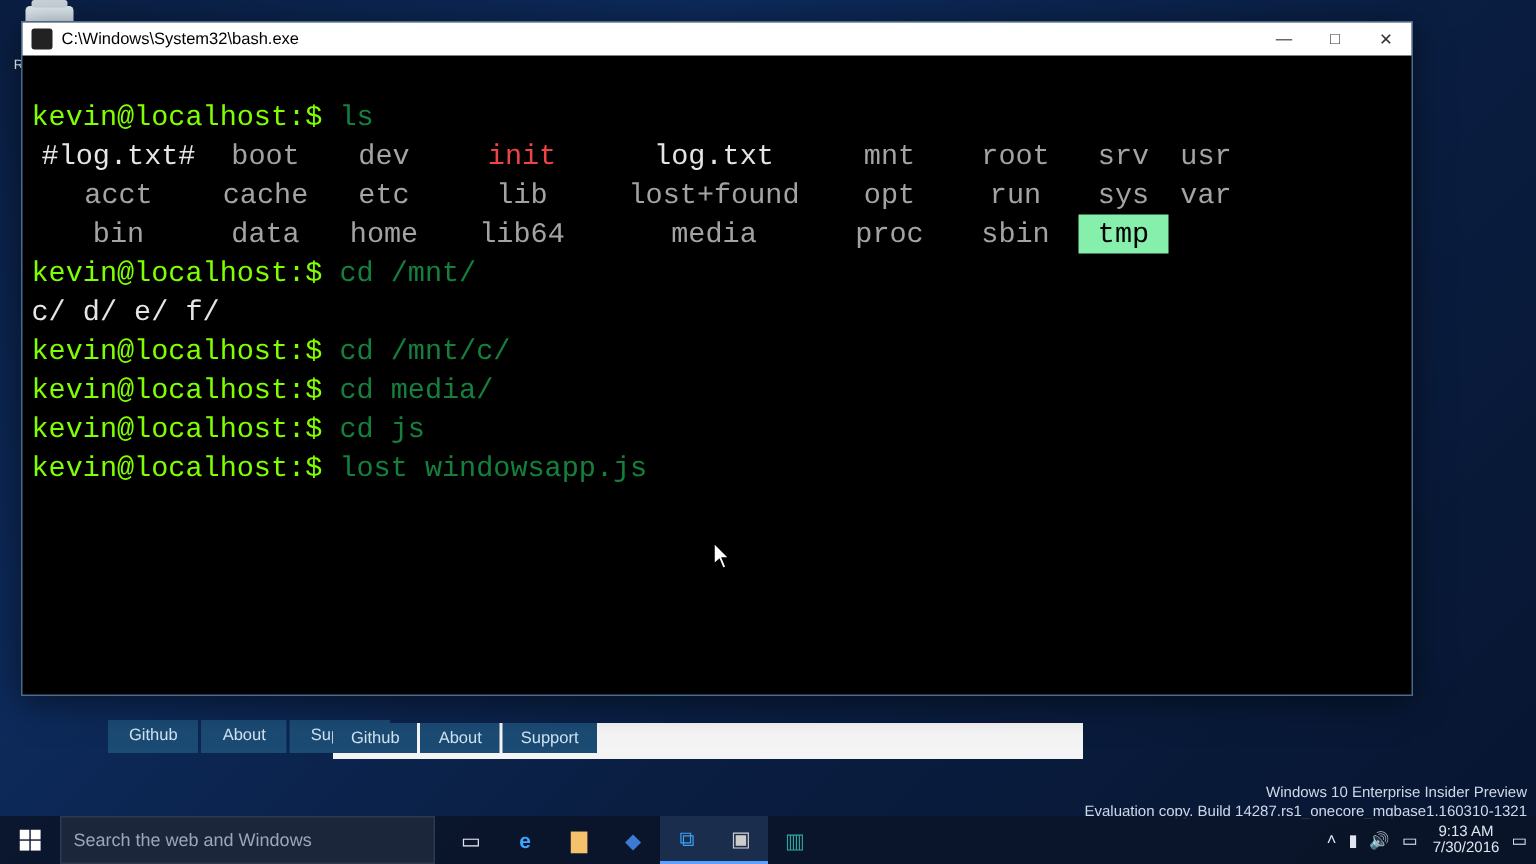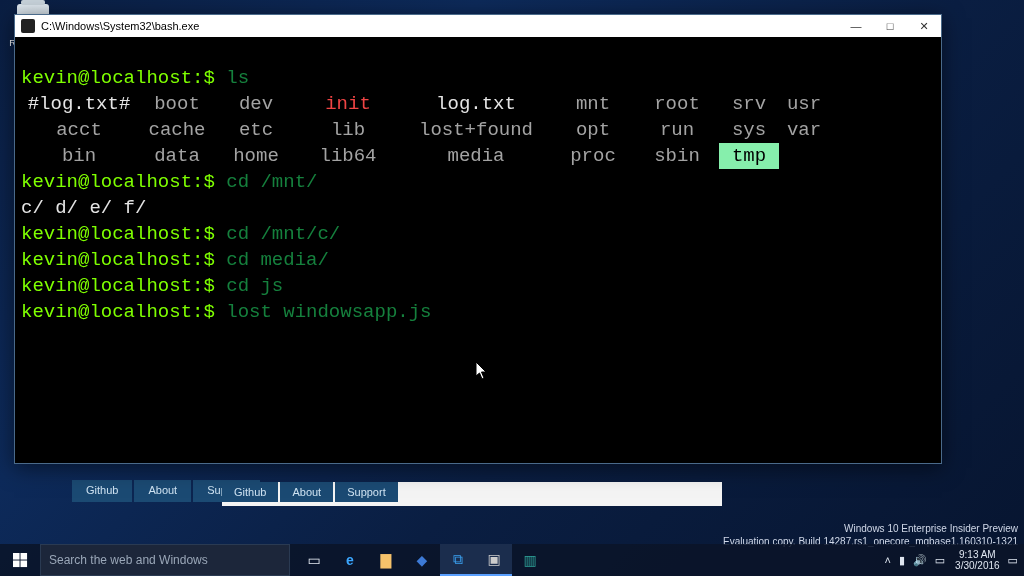--- a/index.html
+++ b/index.html
@@ -169,17 +169,17 @@
   <div class="tbicon active" style="color:#3aa0f0">⧉</div>
   <div class="tbicon active" style="color:#ccc">▣</div>
   <div class="tbicon" style="color:#2fa59b">▥</div>
   <div class="tray">
     <span class="ico">˄</span>
     <span class="ico">▮</span>
     <span class="ico">🔊</span>
     <span class="ico">▭</span>
     <div class="clock">
       <div>9:13 AM</div>
-      <div>3/30/2016</div>
+      <div>7/30/2016</div>
     </div>
     <span class="ico">▭</span>
   </div>
 </div>
 
 </body></html>

